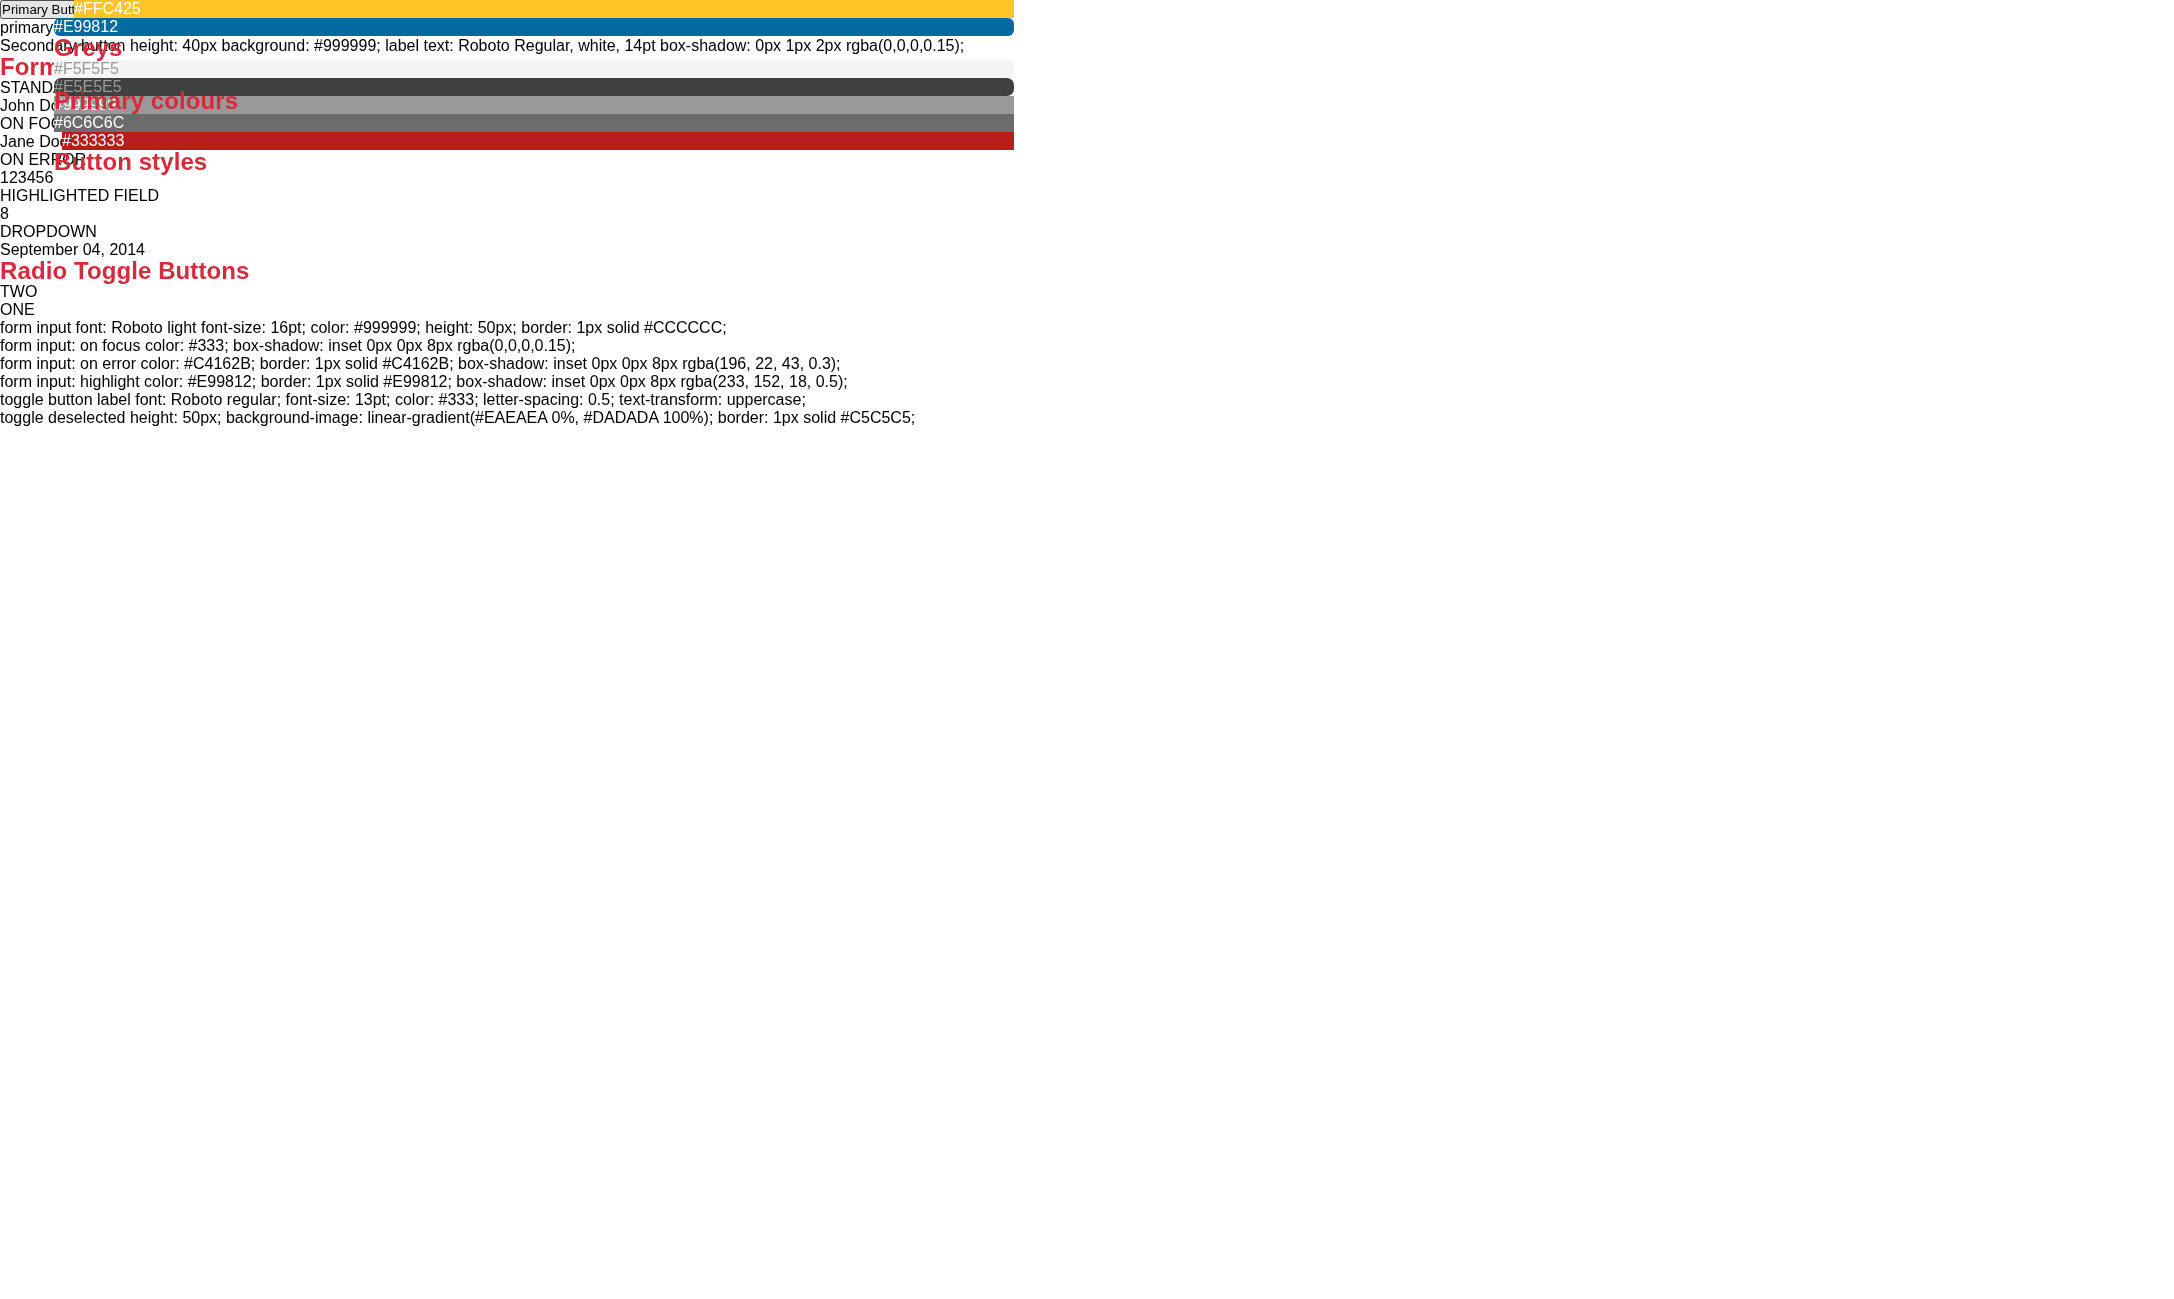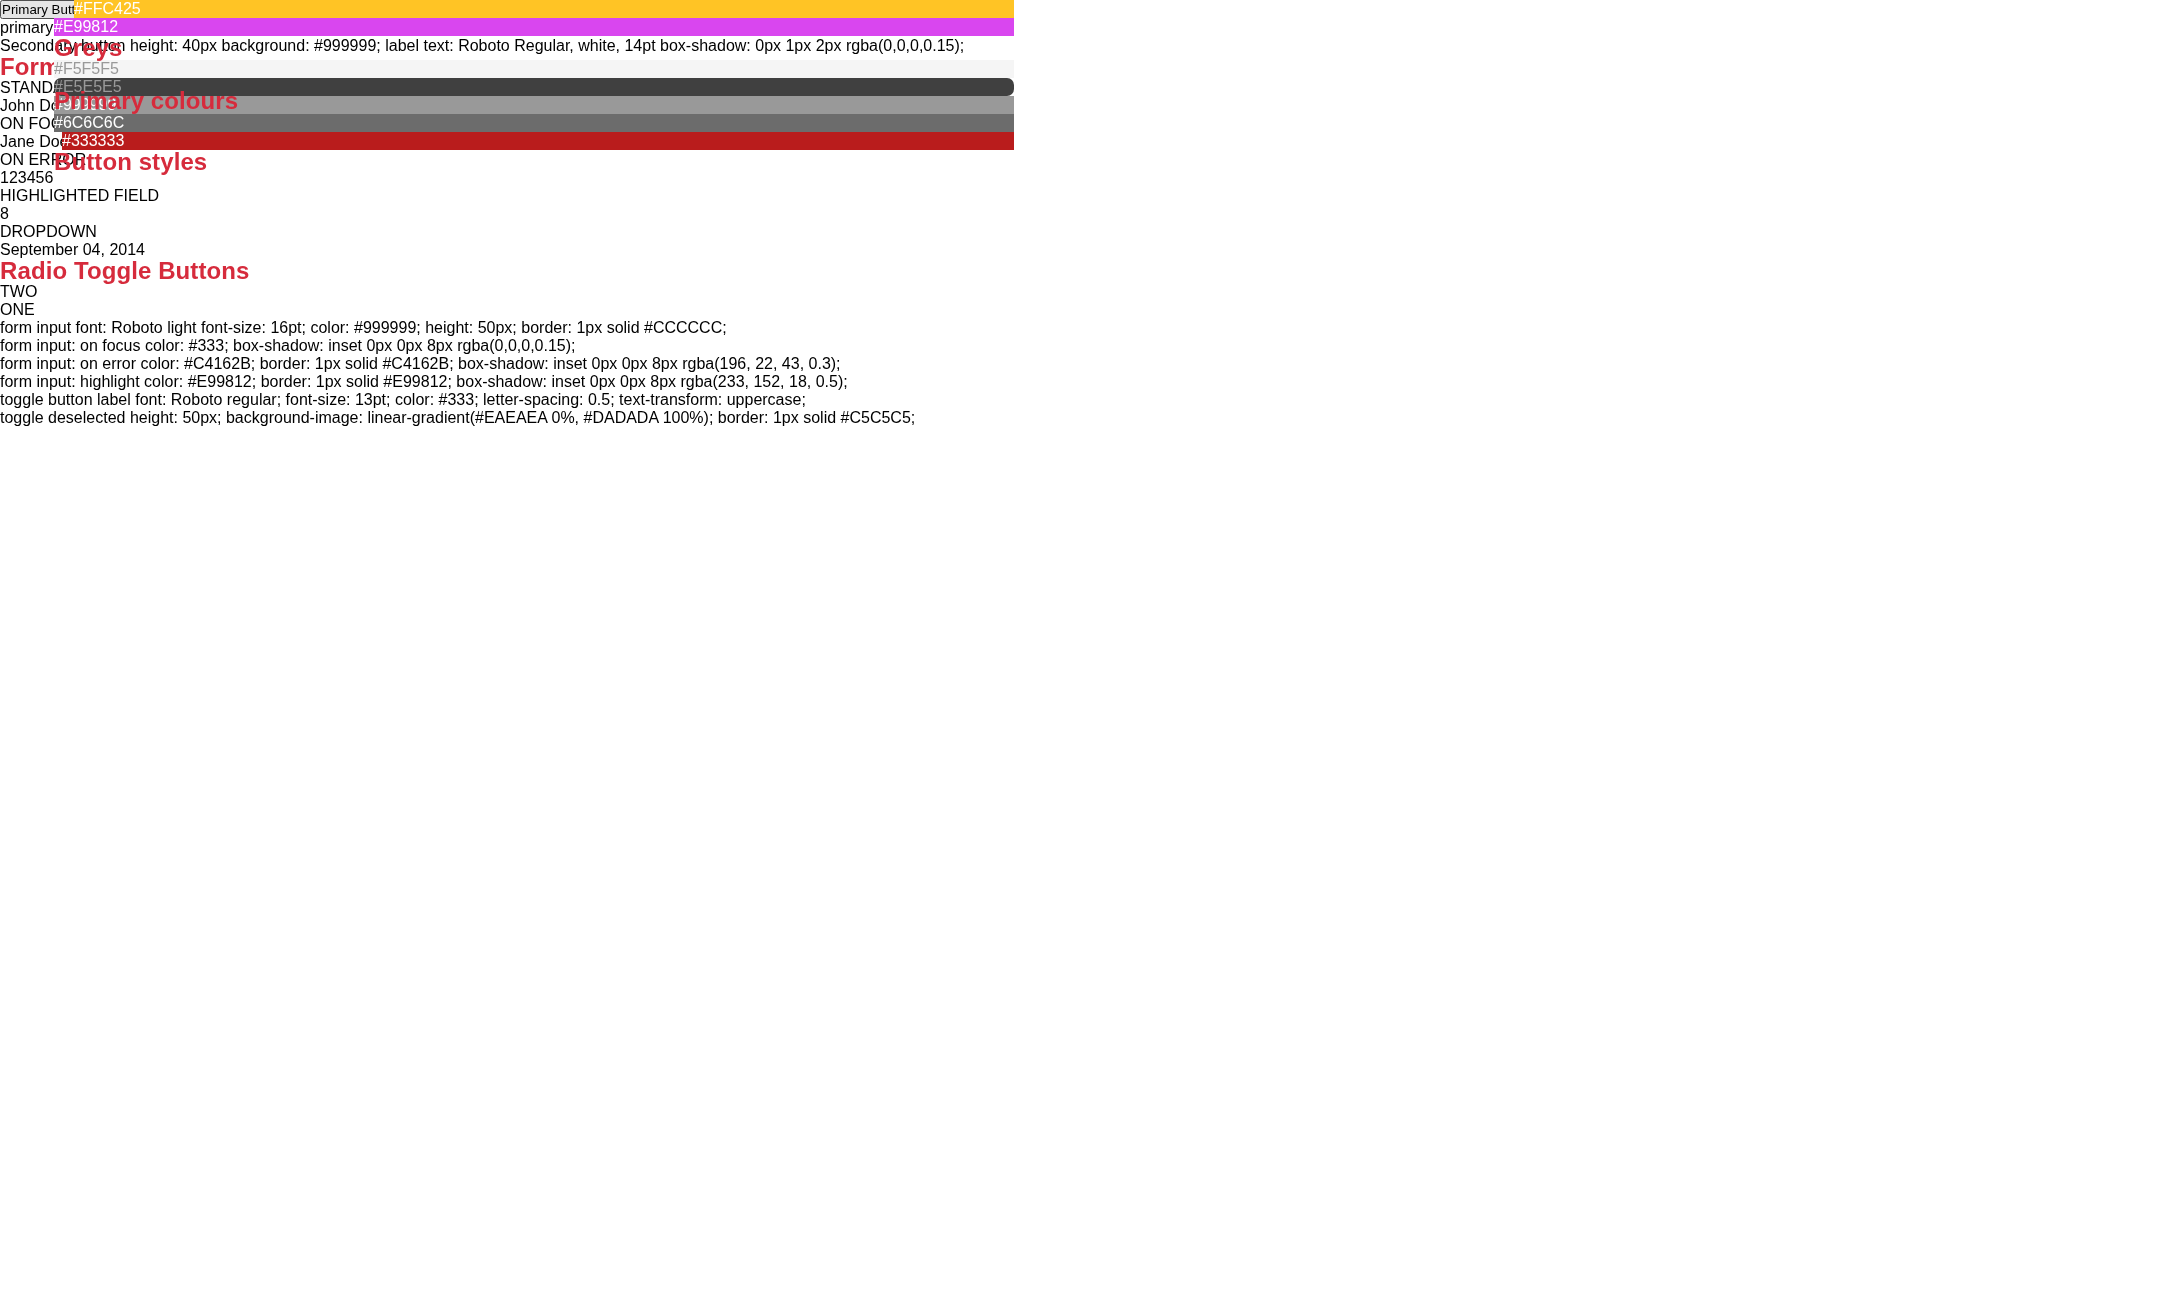--- a/index.html
+++ b/index.html
@@ -38,21 +38,21 @@
 
 <div class="page">
 
   
   <div class="col-left">
 
     <h2 class="section-heading" id="h-primary">Primary colours</h2>
 
     <div class="swatch-row" id="primary-row">
       <div class="swatch" style="background:#FFC425;color:#FFFFFF;margin-left:20px;">#FFC425</div>
-      <div class="swatch" style="background:#d946ef;color:#FFFFFF;">#E99812</div>
+      <div class="swatch" style="background:#0369a1;color:#FFFFFF;border-radius:6px;">#E99812</div>
     </div>
 
     <h2 class="section-heading h-greys">Greys</h2>
 
     <div class="swatch-row" id="greys-row">
       <div class="swatch" style="background:#F5F5F5;color:#999999;">#F5F5F5</div>
       <div class="swatch" style="background:#404040;color:#999999;border-radius:7px;">#E5E5E5</div>
       <div class="swatch" style="background:#999999;color:#FFFFFF;">#999999</div>
       <div class="swatch" style="background:#6C6C6C;color:#FFFFFF;">#6C6C6C</div>
       <div class="swatch" style="background:#b91c1c;color:#FFFFFF;margin-left:8px;">#333333</div>

